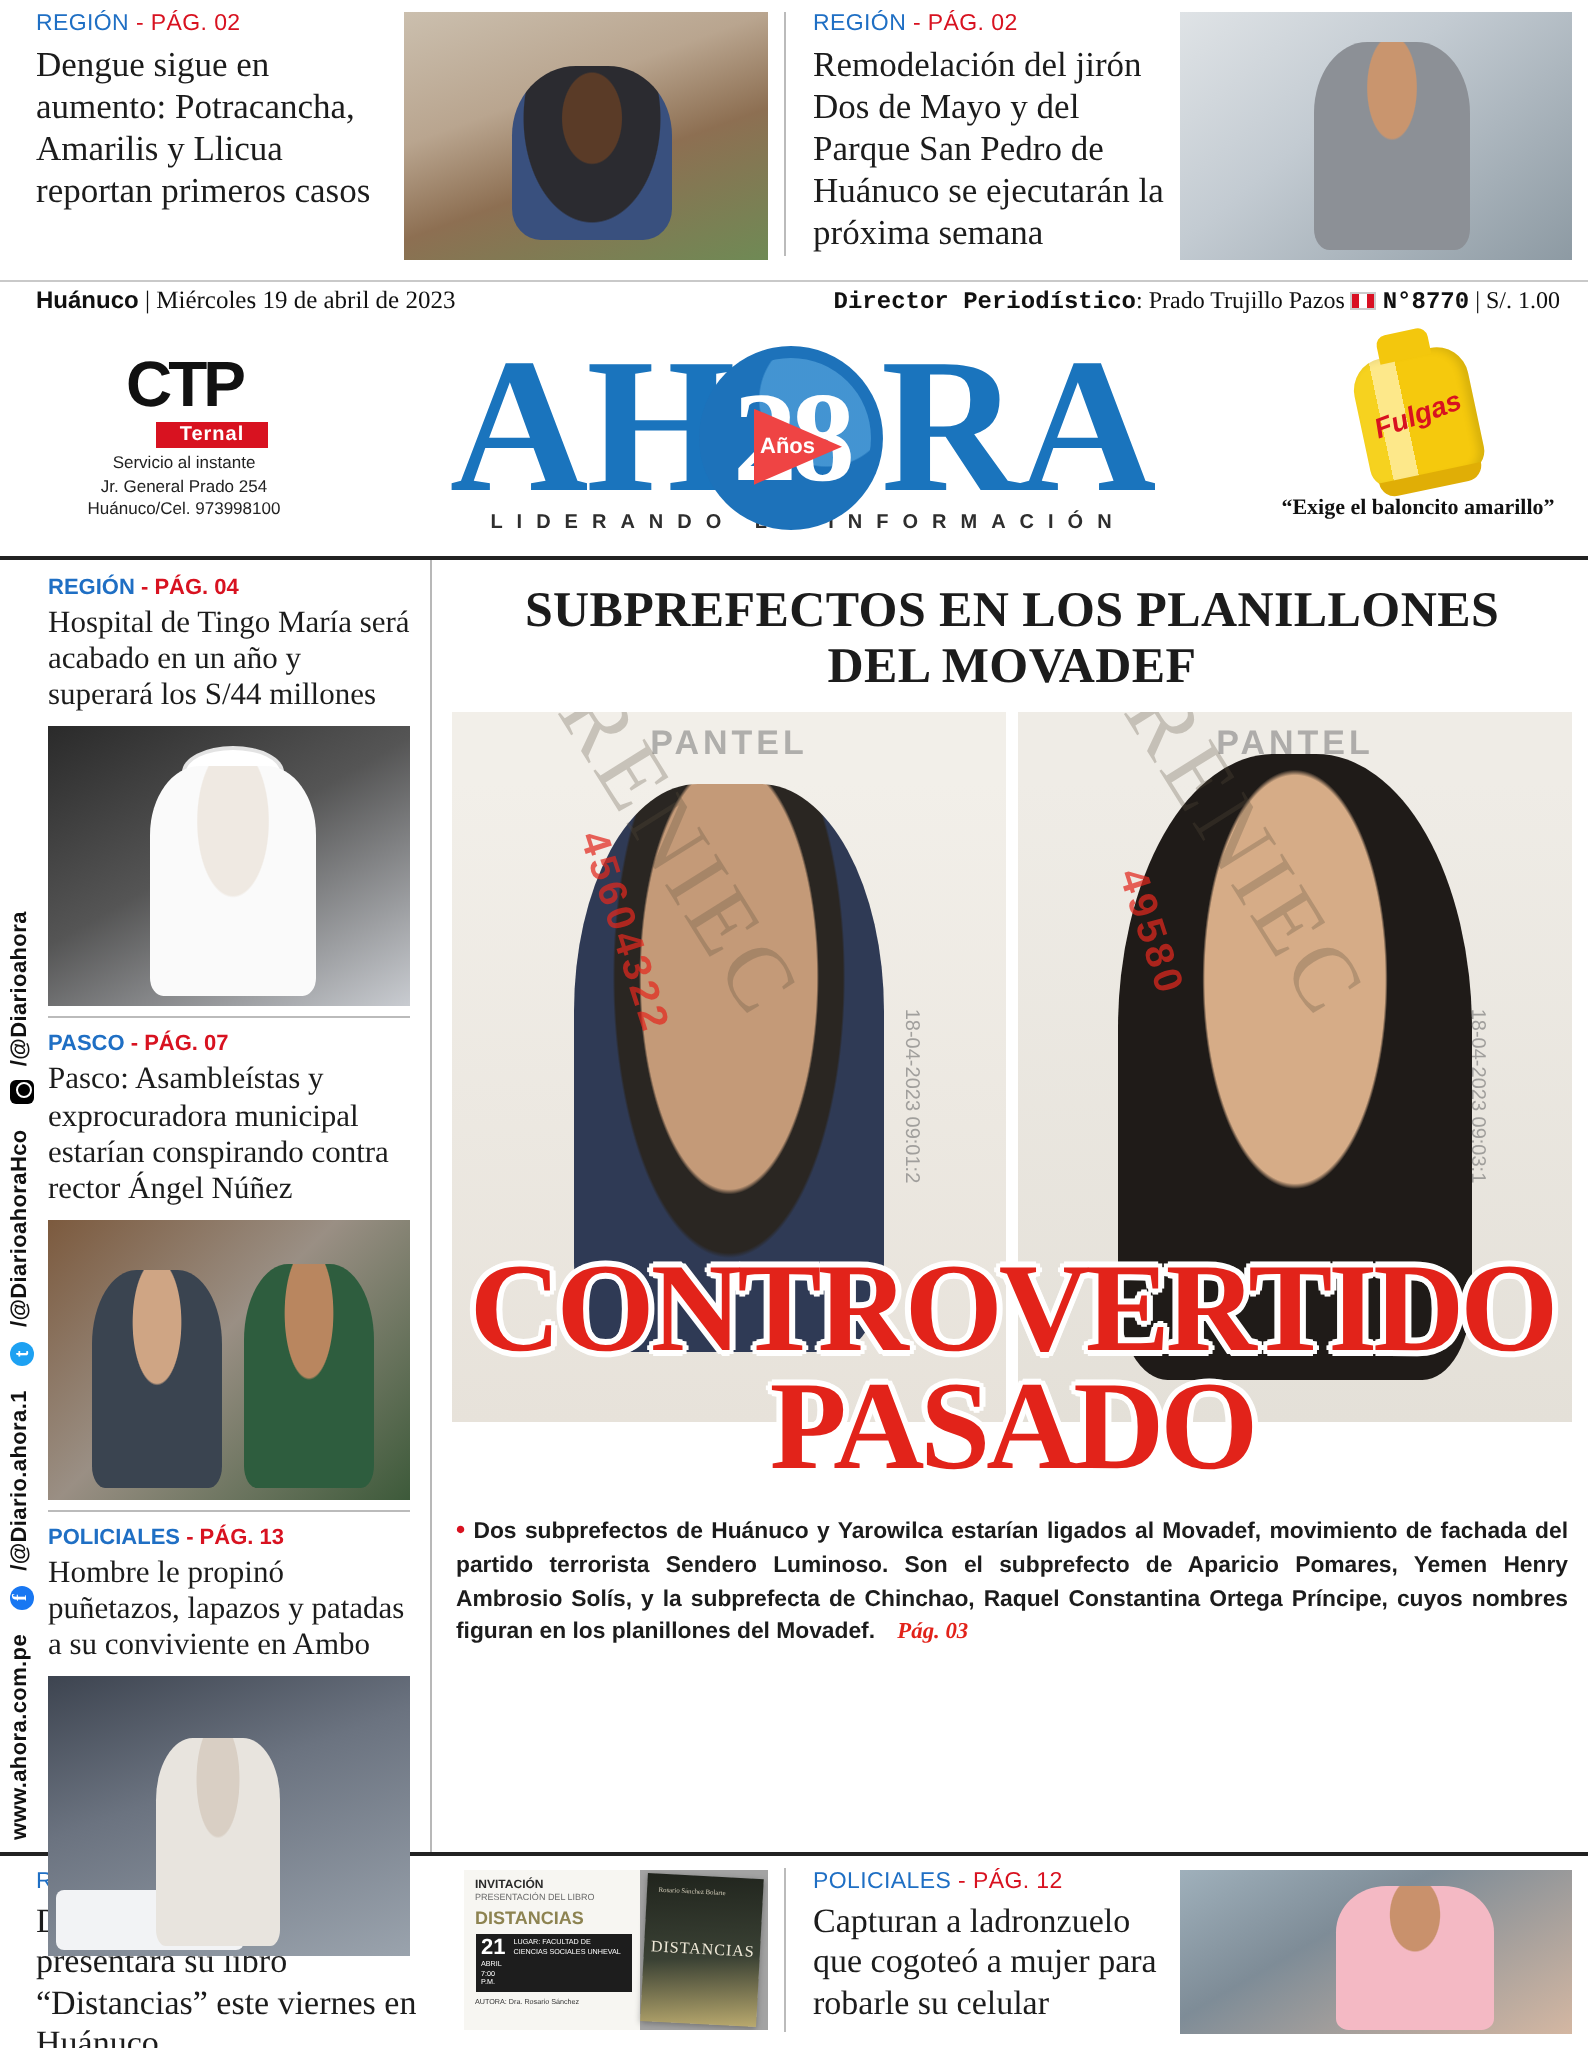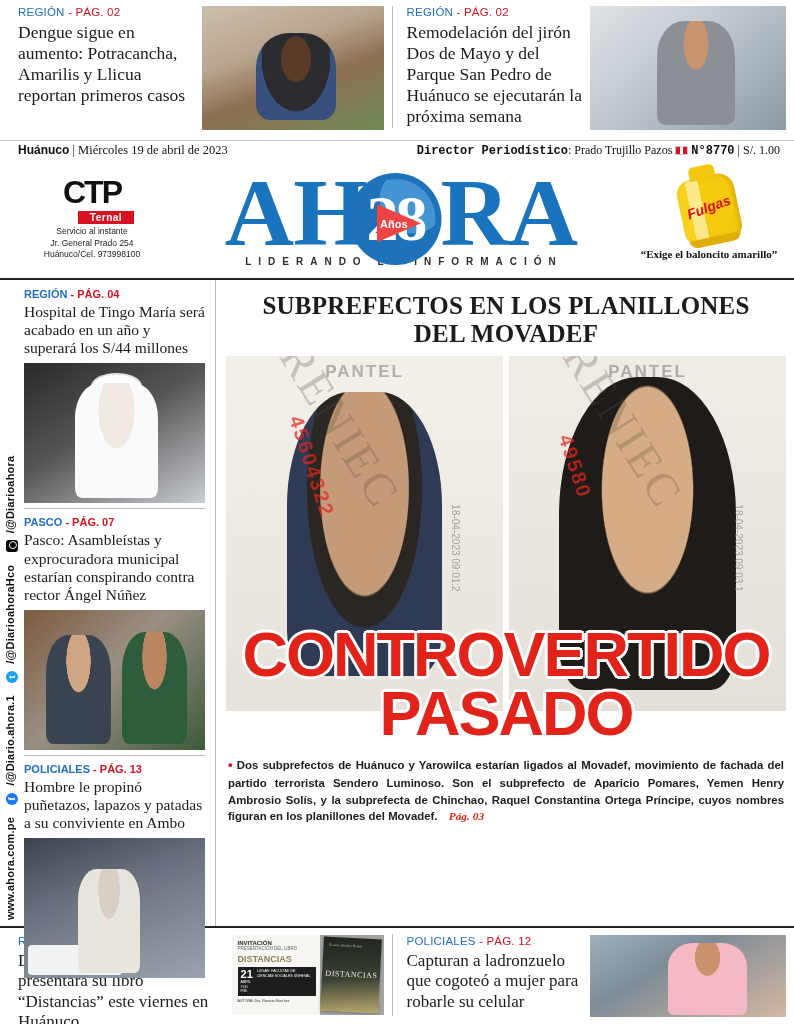--- a/index.html
+++ b/index.html
@@ -175,21 +175,21 @@
     letter-spacing:3px; white-space:nowrap;
   }
   .mug .wm-red {
     position:absolute; left:12%; top:28%; font-family:"Liberation Sans", sans-serif;
     font-weight:bold; font-size:20px; color:rgba(226,40,30,.72); transform:rotate(72deg);
     letter-spacing:2px; white-space:nowrap;
   }
 
   .big-red {
     position:relative; margin-top:-86px; z-index:5; text-align:center;
-    font-family:Liberation Sans, sans-serif; font-weight:bold;
+    font-family:Liberation Serif, serif; font-weight:bold;
     font-size:63px; line-height:.93; color:#e2231a; letter-spacing:-2px;
     text-shadow: 2px 2px 0 #fff, -2px 2px 0 #fff, 2px -2px 0 #fff, -2px -2px 0 #fff,
                  0 3px 0 #fff, 0 -3px 0 #fff, 3px 0 0 #fff, -3px 0 0 #fff;
   }
   .lede {
     margin-top:14px; padding:0 2px;
     font-family:"Liberation Sans", sans-serif; font-weight:bold;
     font-size:11.4px; line-height:1.45; color:#1c1c1c; text-align:justify;
   }
   .lede .bullet { color:#d81220; font-size:13px; }

